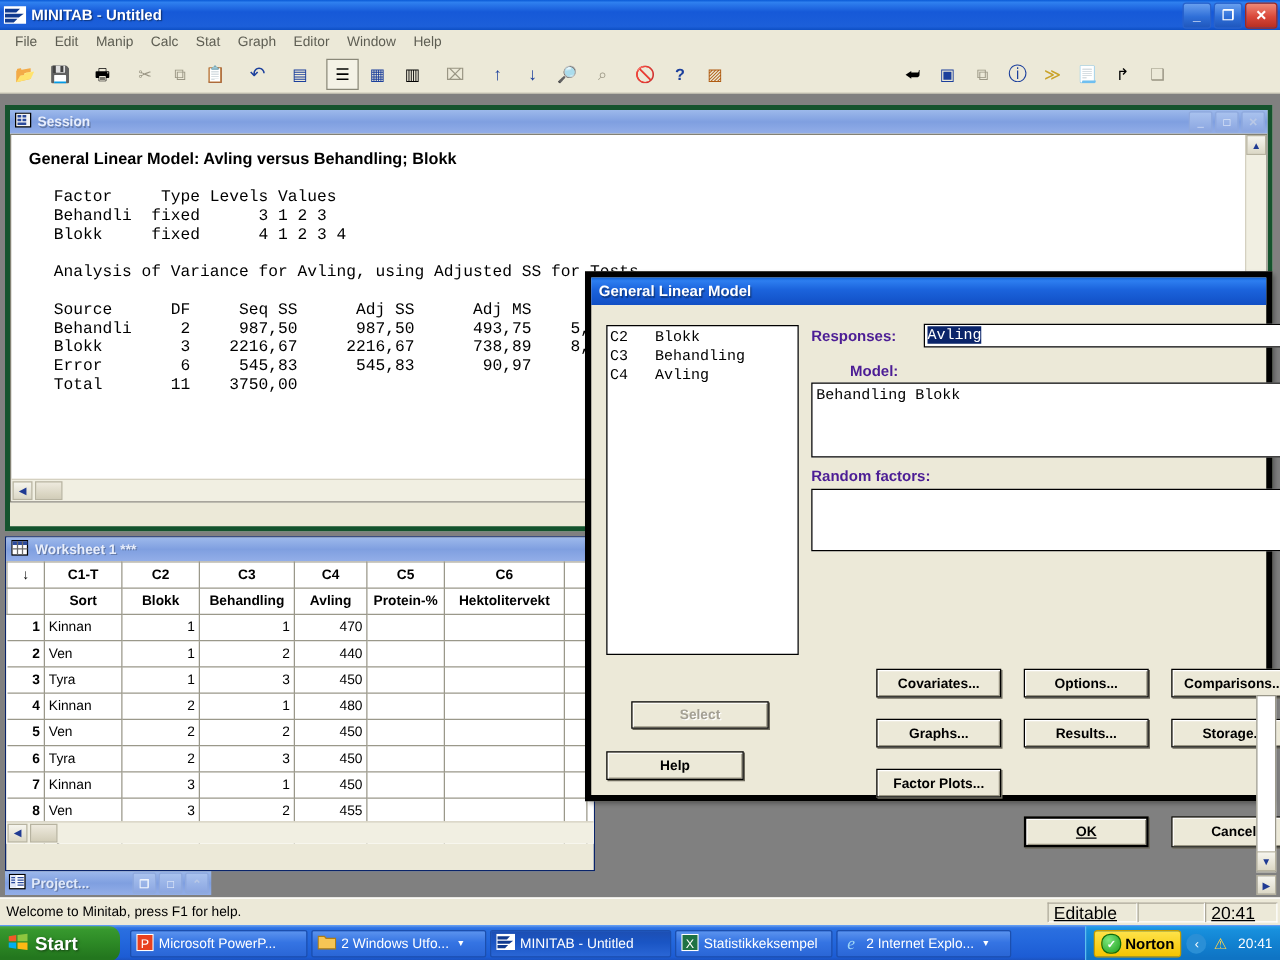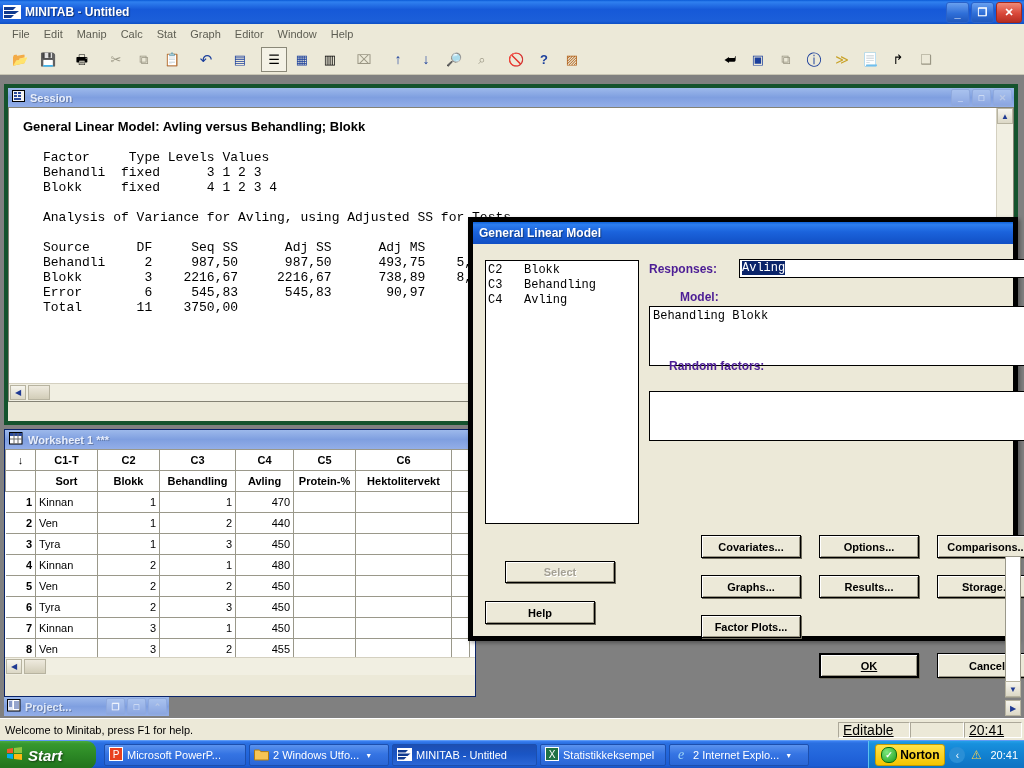--- a/index.html
+++ b/index.html
@@ -109,21 +109,21 @@
   .w95btn.default{border:2px solid #000;text-decoration:underline;}
 
   .lbl{position:absolute;font-size:12px;font-weight:bold;color:#4c1d95;}
   #lbl-responses{left:176px;top:18px;}
   #responses-field{position:absolute;left:266px;top:15px;width:330px;height:19px;background:#fff;border:1px solid #000;
     font-family:"Liberation Mono","DejaVu Sans Mono",monospace;font-size:12px;padding:1px 2px;box-sizing:border-box;}
   #responses-field .sel{background:#0a246a;color:#fff;}
   #lbl-model{left:162px;top:46px;margin-left:45px;}
   #model-box{position:absolute;left:176px;top:62px;width:420px;height:60px;background:#fff;border:1px solid #000;
     font-family:"Liberation Mono","DejaVu Sans Mono",monospace;font-size:12px;padding:2px 3px;box-sizing:border-box;}
-  #lbl-random{left:176px;top:115px;margin-left:20px;}
+  #lbl-random{left:176px;top:130px;}
   #random-box{position:absolute;left:176px;top:147px;width:420px;height:48px;background:#fff;border:1px solid #000;}
 
   .dbtn{position:absolute;height:23px;margin-top:35px;}
   #btn-covariates{left:228px;top:256px;width:100px;}
   #btn-options{left:346px;top:256px;width:100px;}
   #btn-comparisons{left:464px;top:256px;width:100px;}
   #btn-graphs{left:228px;top:296px;width:100px;}
   #btn-results{left:346px;top:296px;width:100px;}
   #btn-storage{left:464px;top:296px;width:100px;}
   #btn-factorplots{left:228px;top:336px;width:100px;}
@@ -138,21 +138,21 @@
     padding-left:4px;font-size:14px;color:#000;border-right-color:#fff;border-bottom-color:#fff;text-decoration:underline;}
 
   
   #taskbar{position:absolute;left:0;top:740px;width:1024px;height:28px;
     background:linear-gradient(to bottom,#3c81f3 0%,#2a6fe0 8%,#2468dd 40%,#1c5cd4 88%,#1b4fb8 100%);
     border-top:1px solid #5e9bf5;display:flex;align-items:center;}
   #start-btn{width:96px;height:28px;margin:0;
     background:linear-gradient(to bottom,#4aab3f 0%,#37982e 10%,#2d8a26 45%,#23761e 90%);
     border-top-right-radius:9px;border-bottom-right-radius:9px;
     display:flex;align-items:center;padding-left:6px;box-sizing:border-box;}
-  #start-btn .st-label{color:#fff;font-weight:bold;font-style:italic;font-size:15px;margin-left:5px;text-shadow:1px 1px 2px rgba(0,0,0,.5);text-align:right;}
+  #start-btn .st-label{color:#fff;font-weight:bold;font-size:15px;margin-left:5px;text-shadow:1px 1px 2px rgba(0,0,0,.5);text-align:right;}
   .taskitem{height:22px;margin-left:3px;
     background:linear-gradient(to bottom,#5b93ee,#3574e3 45%,#2a66d6);
     border:1px solid #1c4fae;border-radius:2px;display:flex;align-items:center;padding:0 4px;box-sizing:border-box;color:#fff;font-size:11px;}
   .taskitem.active{background:linear-gradient(to bottom,#1d4fb3,#1a55c4 45%,#2a66d6);}
   .taskitem .ti-label{margin-left:4px;white-space:nowrap;overflow:hidden;}
   .taskitem .ti-arrow{margin-left:6px;font-size:7px;}
   #tray{position:absolute;right:0;top:0;height:28px;display:flex;align-items:center;
     background:linear-gradient(to bottom,#25a0e8 0%,#1890dd 10%,#1283d2 45%,#0f74c4 90%);
     border-left:1px solid #5bc0f0;padding:0 6px;}
   #norton{height:20px;background:linear-gradient(to bottom,#ffe34a,#f5c400);border:1px solid #c79d00;border-radius:3px;

